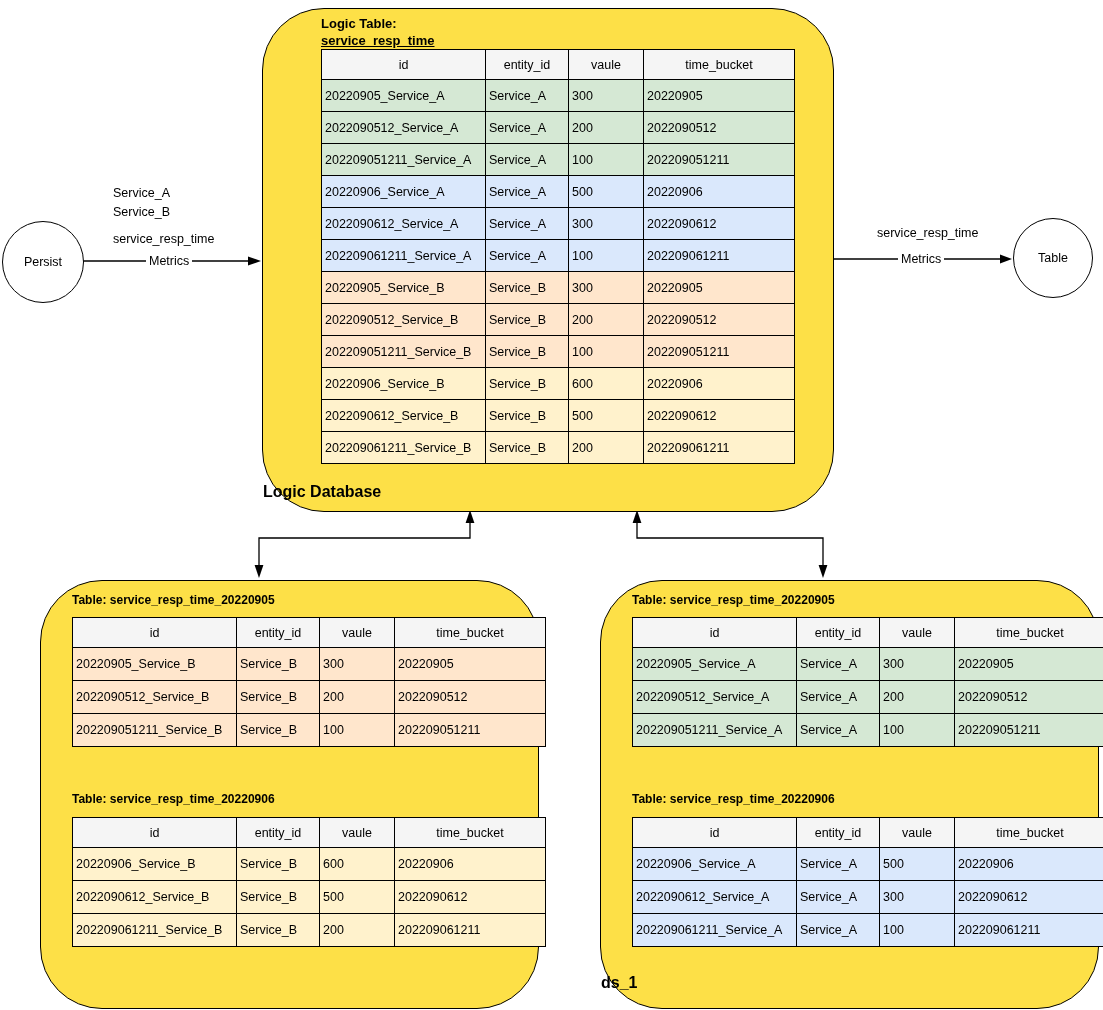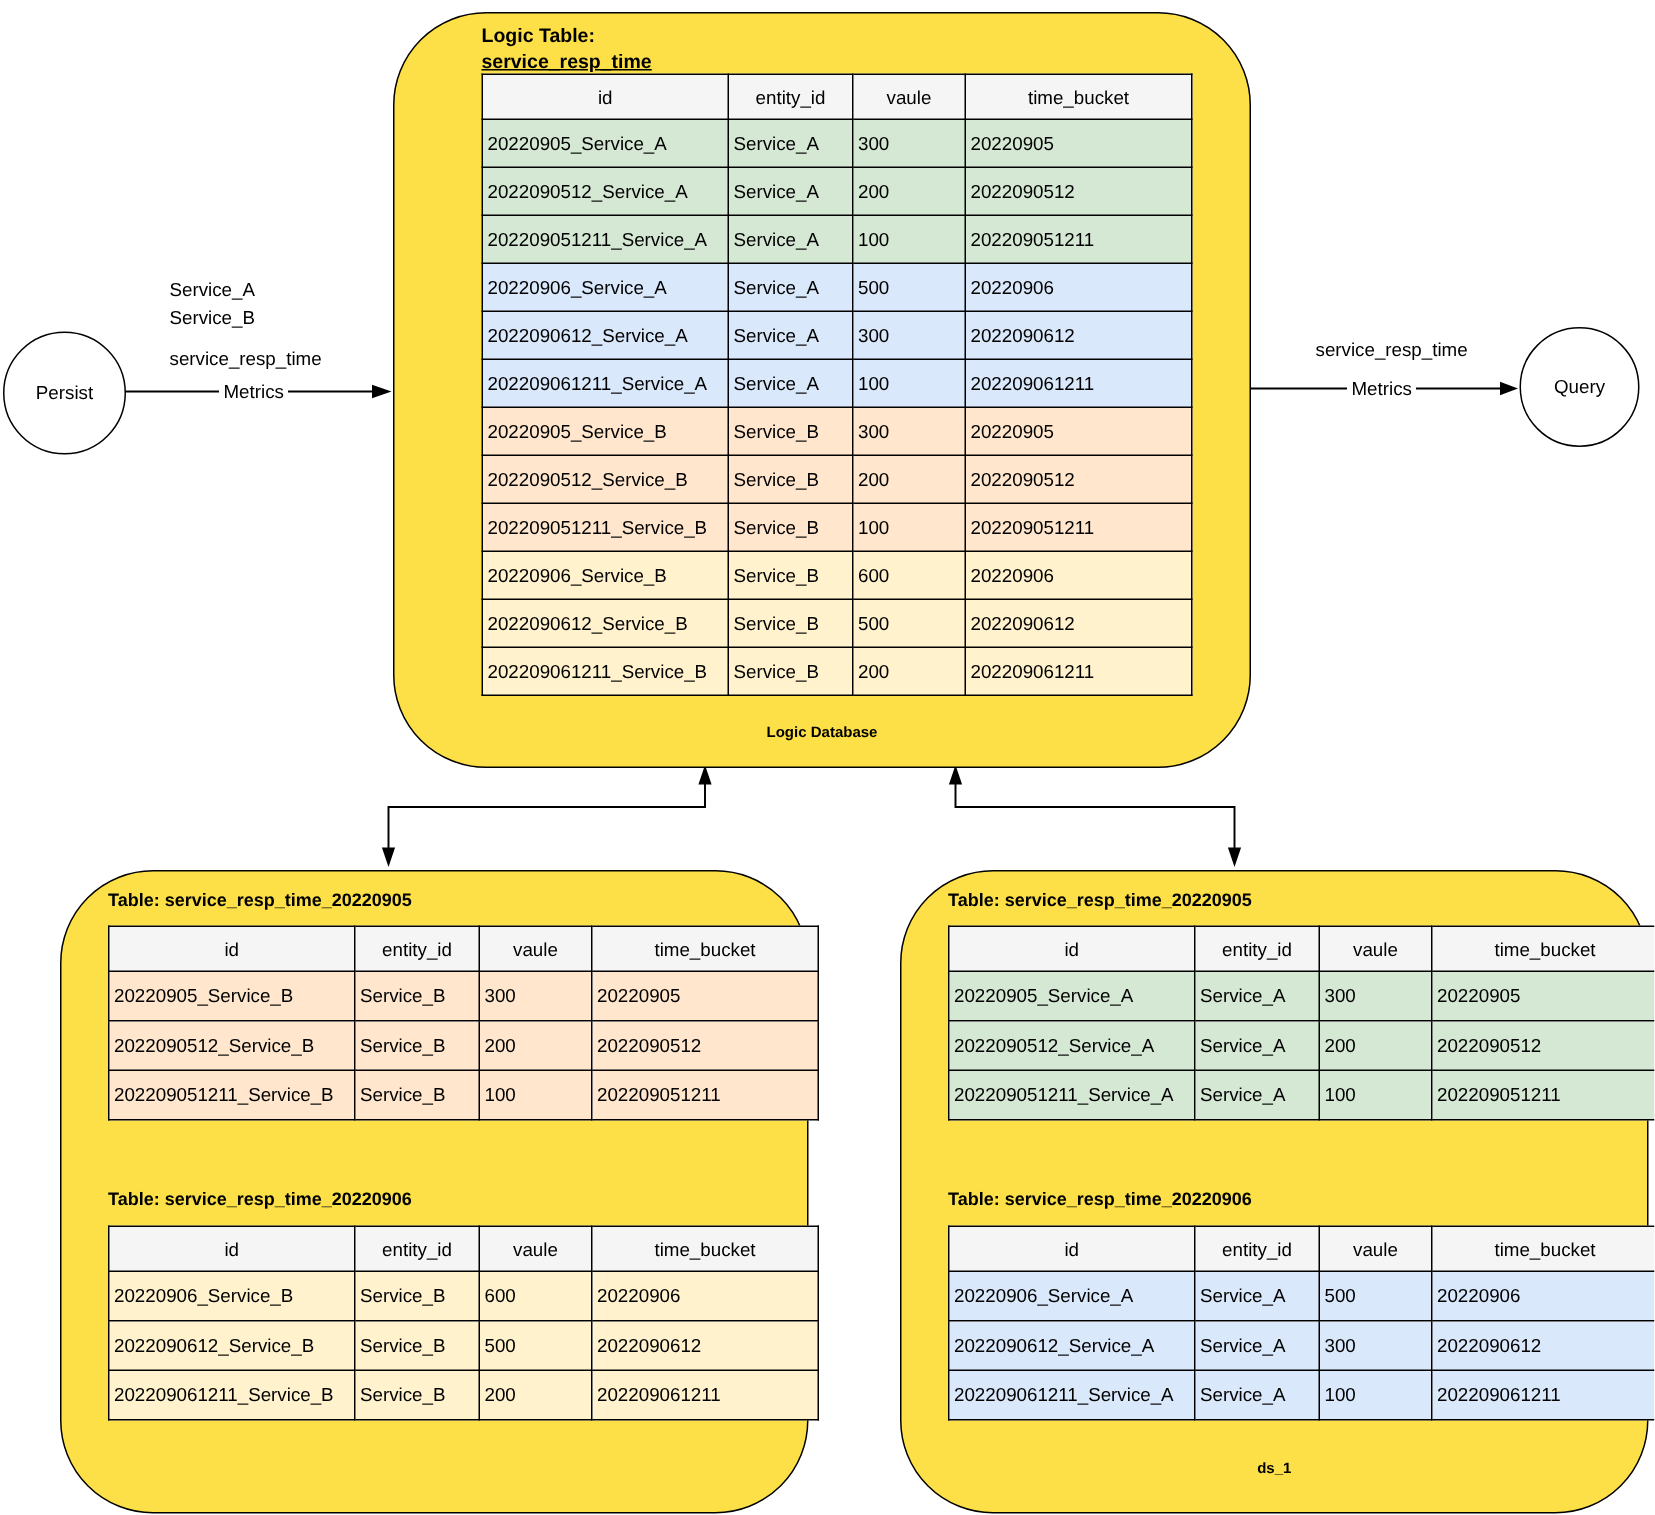--- a/index.html
+++ b/index.html
@@ -28,21 +28,21 @@
   .lbl-metrics-right{left:898px;top:252px;background:#fff;padding:0 3px;}
 
   
   .big-box{position:absolute;border:1px solid #000;border-radius:62px;background:#fde047;}
   .logic{left:262px;top:8px;width:570px;height:502px;}
   .ds0{left:40px;top:580px;width:497px;height:427px;}
   .ds1{left:600px;top:580px;width:497px;height:427px;}
 
   .box-title{position:absolute;left:58px;top:6px;font-weight:bold;font-size:13px;line-height:17px;}
   .box-title .underline{text-decoration:underline;}
-  .box-caption{position:absolute;left:0;right:0;text-align:center;font-weight:bold;font-size:10px;}
+  .box-caption{position:absolute;left:0;right:0;font-weight:bold;font-size:16px;}
   .logic .box-caption{top:474px;}
   .ds0 .box-caption,.ds1 .box-caption{top:393px;}
 
   .sub-title{position:absolute;left:31px;font-weight:bold;font-size:12px;white-space:nowrap;}
   .sub-title.t1{top:12px;}
   .sub-title.t2{top:211px;}
 
   
   table.dtable{
     position:absolute;border-collapse:collapse;table-layout:fixed;
@@ -83,21 +83,21 @@
     <polyline points="637,522 637,538 823,538 823,566" fill="none" stroke="#000" stroke-width="1.3"></polyline>
     <polygon points="637,510 632.6,523 641.4,523" fill="#000"></polygon>
     <polygon points="823,578 818.6,565 827.4,565" fill="#000"></polygon>
   </svg>
 
   <div class="circle persist">
     <span>Persist</span>
   </div>
 
   <div class="circle query">
-    <span>Query</span>
+    <span>Table</span>
   </div>
 
   <div class="edge-label lbl-svc-a">Service_A</div>
   <div class="edge-label lbl-svc-b">Service_B</div>
   <div class="edge-label lbl-srt-left">service_resp_time</div>
   <div class="edge-label lbl-metrics-left">Metrics</div>
 
   <div class="edge-label lbl-srt-right">service_resp_time</div>
   <div class="edge-label lbl-metrics-right">Metrics</div>
 

